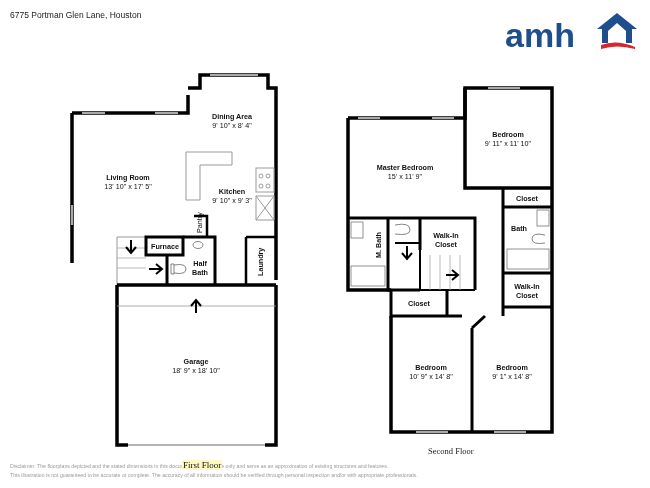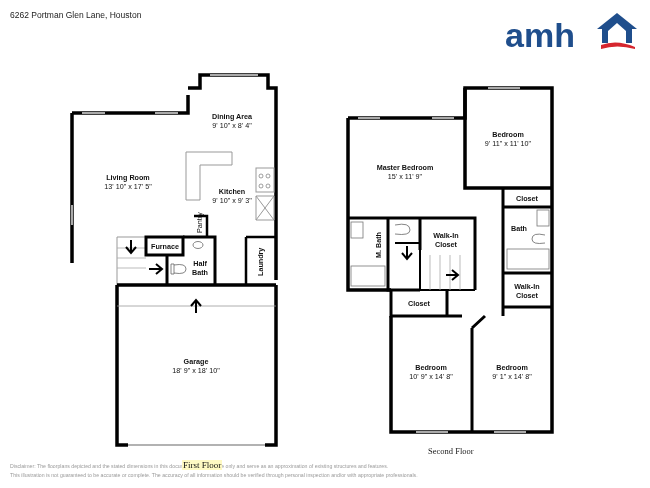--- a/index.html
+++ b/index.html
@@ -10,21 +10,21 @@
   .room-name { font-family:"Liberation Sans", sans-serif; font-size:7.2px; font-weight:bold; fill:#111; }
   .room-dim { font-family:"Liberation Sans", sans-serif; font-size:7.2px; fill:#111; }
   .floor-label { position:absolute; font-size:8.5px; color:#222;font-family:Liberation Serif, serif; }
   .floor1 { left:182px; top:460px; font-size:9px; color:#111; background:#fef9c3; padding:0 1px; }
   .floor2 { left:428px; top:446px; }
   .disclaimer { position:absolute; left:10px; top:462px; font-size:5.2px; color:#9a9a9a; line-height:9px; width:420px; }
 </style>
 </head>
 <body>
 
-<div class="address">6262 Portman Glen Lane, Houston</div>
+<div class="address">6775 Portman Glen Lane, Houston</div>
 
 <svg class="logo" viewBox="0 0 135 45">
   <text x="0" y="38" font-family="Liberation Sans, sans-serif" font-weight="bold" font-size="34" fill="#1f4e8c">amh</text>
   <path d="M92 20 L112 4 L132 20 L127 20 L127 34 L121 34 L121 22 L112 14 L103 22 L103 34 L97 34 L97 20 Z" fill="#1f4e8c"></path>
   <path d="M96 36 Q112 30 130 38 L130 40 Q112 35 96 40 Z" fill="#d6262e"></path>
 </svg>
 
 <svg class="plan" viewBox="0 0 650 488">
   <g stroke="#000" fill="none">
 

